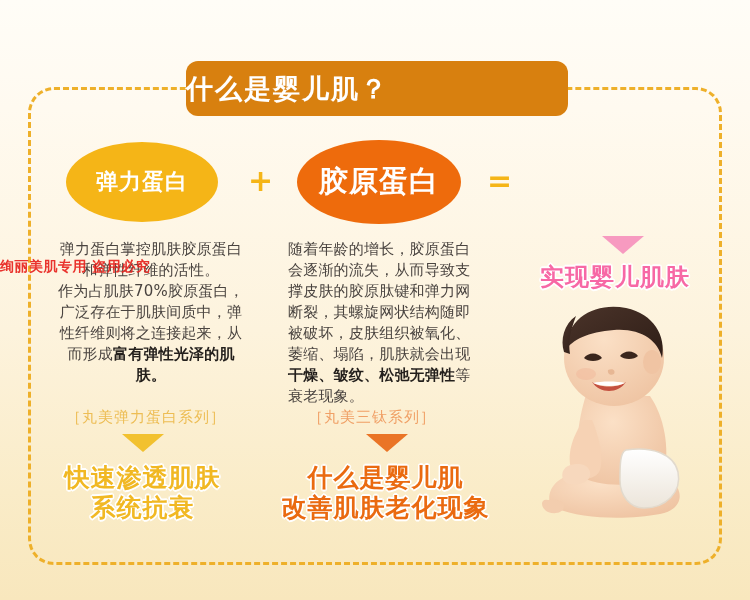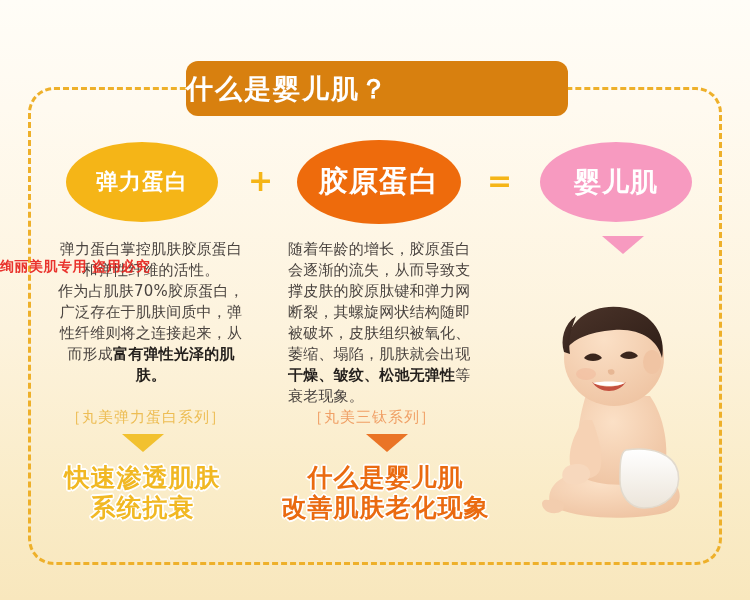--- a/index.html
+++ b/index.html
@@ -192,34 +192,32 @@
   </div>
 
   <div class="operator" id="op-plus">+</div>
 
   <div class="pill" id="pill-collagen">
     <span class="pill-text">胶原蛋白</span>
   </div>
 
   <div class="operator" id="op-equal">=</div>
 
-  <div class="pill" id="pill-babyskin">
-    <span class="pill-text">婴儿肌</span>
-  </div>
 
   <div class="body-col" id="body-left">
     <span>弹力蛋白掌控肌肤胶原蛋白和弹性纤维的活性。</span><br>
     <span>作为占肌肤70%胶原蛋白，广泛存在于肌肤间质中，弹性纤维则将之连接起来，从而形成</span><b>富有弹性光泽的肌肤。</b>
   </div>
 
   <div class="body-col" id="body-mid">
     <span>随着年龄的增长，胶原蛋白会逐渐的流失，从而导致支撑皮肤的胶原肽键和弹力网断裂，其螺旋网状结构随即被破坏，皮肤组织被氧化、萎缩、塌陷，肌肤就会出现</span><b>干燥、皱纹、松弛无弹性</b><span>等衰老现象。</span>
   </div>
 
   <div class="arrow-tri" id="tri-right"></div>
+  <div class="conclusion" id="concl-right">实现婴儿肌肤</div>
 
   <div id="baby-photo">
     <svg width="180" height="250" viewBox="0 0 180 250" xmlns="http://www.w3.org/2000/svg">
       <defs>
         <radialGradient id="skinG" cx="40%" cy="30%" r="80%">
           <stop offset="0%" stop-color="#fbe0c6"></stop>
           <stop offset="100%" stop-color="#eec2a0"></stop>
         </radialGradient>
         <linearGradient id="hairG" x1="0" y1="0" x2="1" y2="1">
           <stop offset="0%" stop-color="#4b342a"></stop>

